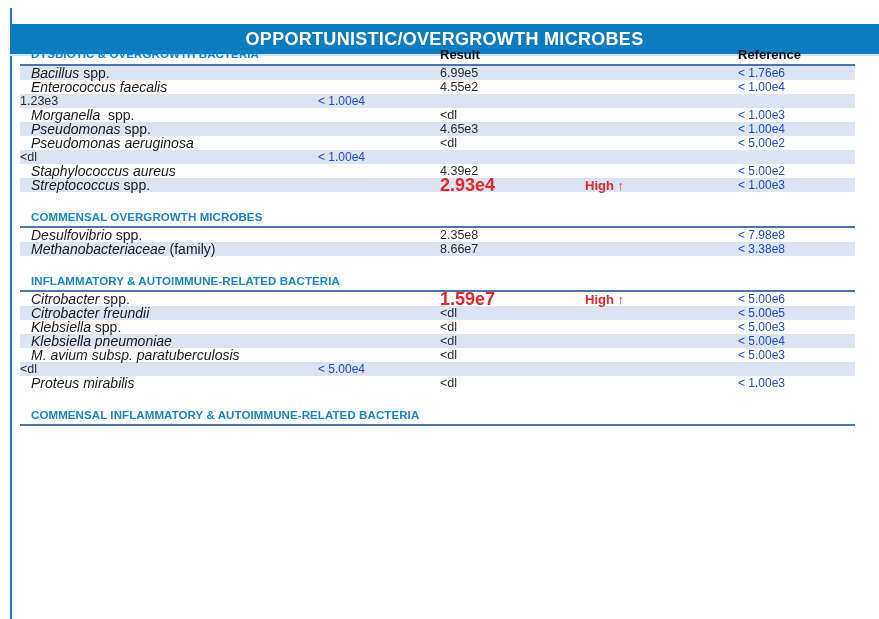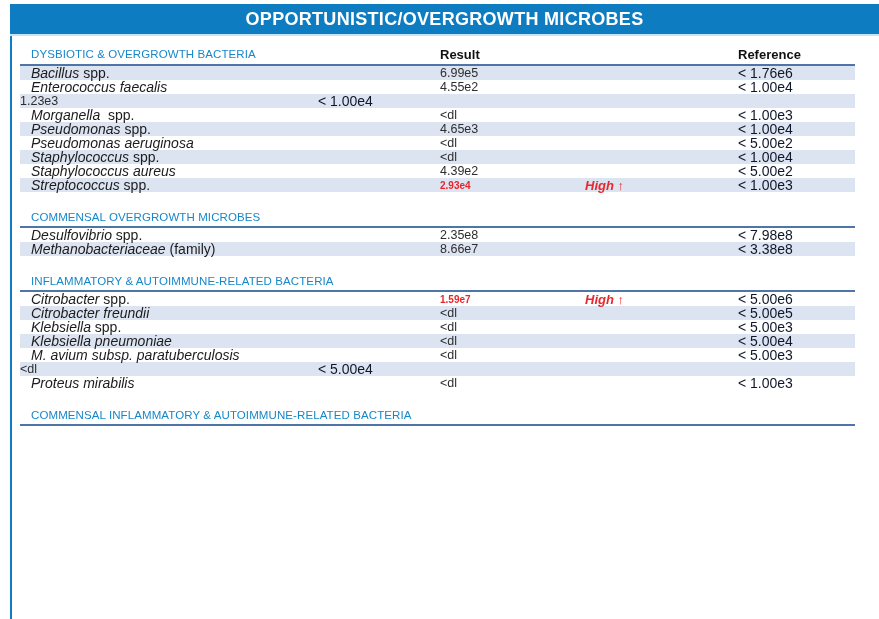--- a/index.html
+++ b/index.html
@@ -5,21 +5,21 @@
   html, body { margin: 0; padding: 0; }
   body {
     width: 879px; height: 619px; overflow: hidden;
     background: #ffffff; position: relative;
     font-family: "Liberation Sans", sans-serif;
     -webkit-font-smoothing: antialiased;
   }
   .page { position: absolute; inset: 0; }
 
   .title-bar {
-    position: absolute; left: 10px; top: 4px; right: 0; height: 30px;
+    position: absolute; left: 10px; top: 24px; right: 0; height: 30px;
     background: var(--c-bar, #0d7cc1);
     border-bottom: 2px solid #c9e4f5;
     display: flex; align-items: center; justify-content: center;
   }
   .title-bar span {
     color: #ffffff; font-weight: bold; font-size: 18px; letter-spacing: 0.3px;
   }
 
   .left-accent {
     position: absolute; left: 10px; top: 8px; bottom: 0; width: 2px;
@@ -32,40 +32,40 @@
     display: flex; align-items: center; height: 20px;
     border-bottom: 2px solid var(--c-divider, #4f74a7);
   }
   .section-header {
     margin-top: 16px; height: 18px;
     border-bottom: 2px solid var(--c-divider, #4f74a7);
     display: flex; align-items: center;
   }
   .section-label {
     padding-left: 11px; color: var(--c-section, #1787c9);
-    font-weight: normal; font-size: 11.5px; letter-spacing: 0.1px;
+    font-weight: bold; font-size: 11.5px; letter-spacing: 0.1px;
     white-space: nowrap;
   }
   .col-head { font-weight: bold; font-size: 13px; color: #111111; }
 
   .cell { box-sizing: border-box; }
   .c-name      { width: 420px; padding-left: 11px; }
   .c-result    { width: 125px; text-align: left; padding-right: 7px; }
-  .c-flag      { width: 135px; padding-left: 20px; font-style: italic; }
+  .c-flag      { width: 135px; padding-left: 20px; }
   .c-reference { width: 155px; padding-left: 38px; }
 
   .row { display: flex; align-items: center; height: 14px; }
   .row.shaded { background: var(--c-shade, #dce3f1); }
 
   .row .c-name { font-size: 14px; color: #1c1c1c; }
   .c-name i, .c-name span { white-space: pre; }
   .row .c-result { font-size: 12.5px; color: #2e2e2e; }
-  .row .c-result.high { color: var(--c-red, #e8262b); font-weight: bold; font-size: 10px; }
+  .row .c-result.high { color: var(--c-red, #e8262b); font-weight: bold; font-size: 18px; }
   .row .c-flag { font-size: 13px; font-weight: bold; color: var(--c-red, #e8262b); white-space: pre; }
-  .row .c-reference { font-size: 14px; color: #0f172a; }
+  .row .c-reference { font-size: 12px; color: #1d4ed8; }
 </style>
 </head>
 <body>
 
 <div class="page">
   <div class="left-accent"></div>
 
   <div class="title-bar">
     <span>OPPORTUNISTIC/OVERGROWTH MICROBES</span>
   </div>
@@ -113,21 +113,20 @@
   </div>
 
   <div class="row">
     <div class="cell c-name"><i>Pseudomonas aeruginosa</i><span></span></div>
     <div class="cell c-result">&lt;dl</div>
     <div class="cell c-flag"></div>
     <div class="cell c-reference">&lt; 5.00e2</div>
   </div>
 
   <div class="row shaded">
-    <div class="cell c-name"><i>Staphylococcus</i><span> spp.</span></div>
     <div class="cell c-result">&lt;dl</div>
     <div class="cell c-flag"></div>
     <div class="cell c-reference">&lt; 1.00e4</div>
   </div>
 
   <div class="row">
     <div class="cell c-name"><i>Staphylococcus aureus</i><span></span></div>
     <div class="cell c-result">4.39e2</div>
     <div class="cell c-flag"></div>
     <div class="cell c-reference">&lt; 5.00e2</div>

